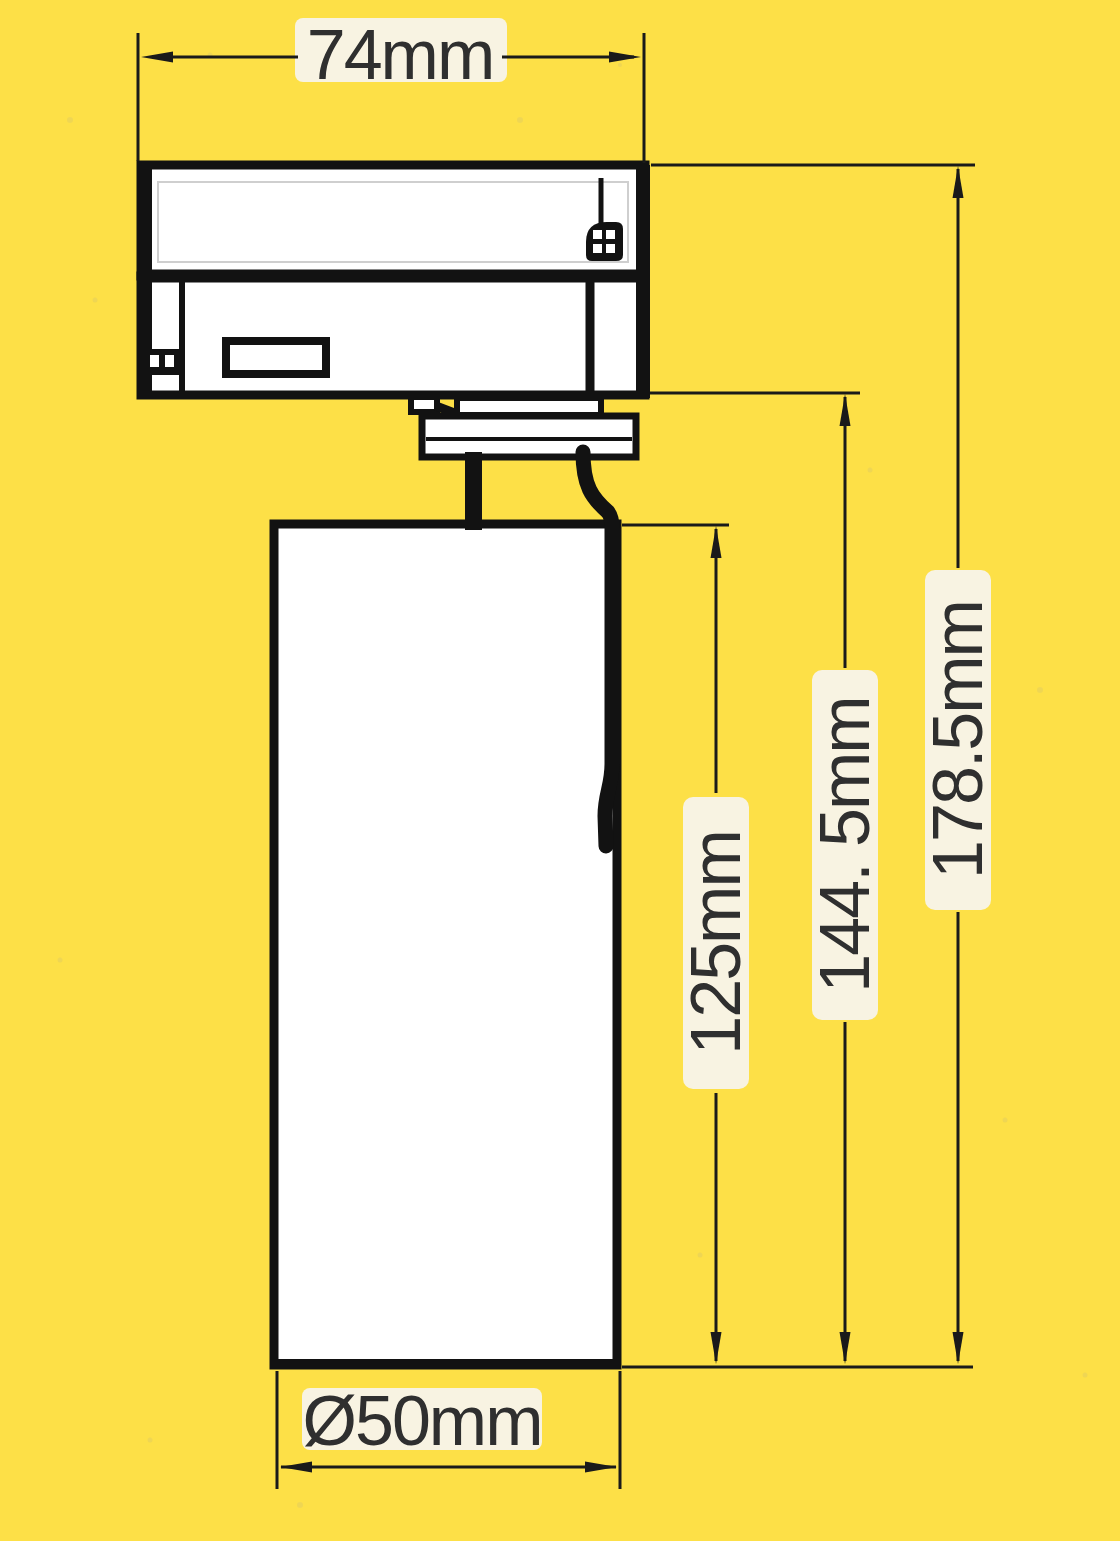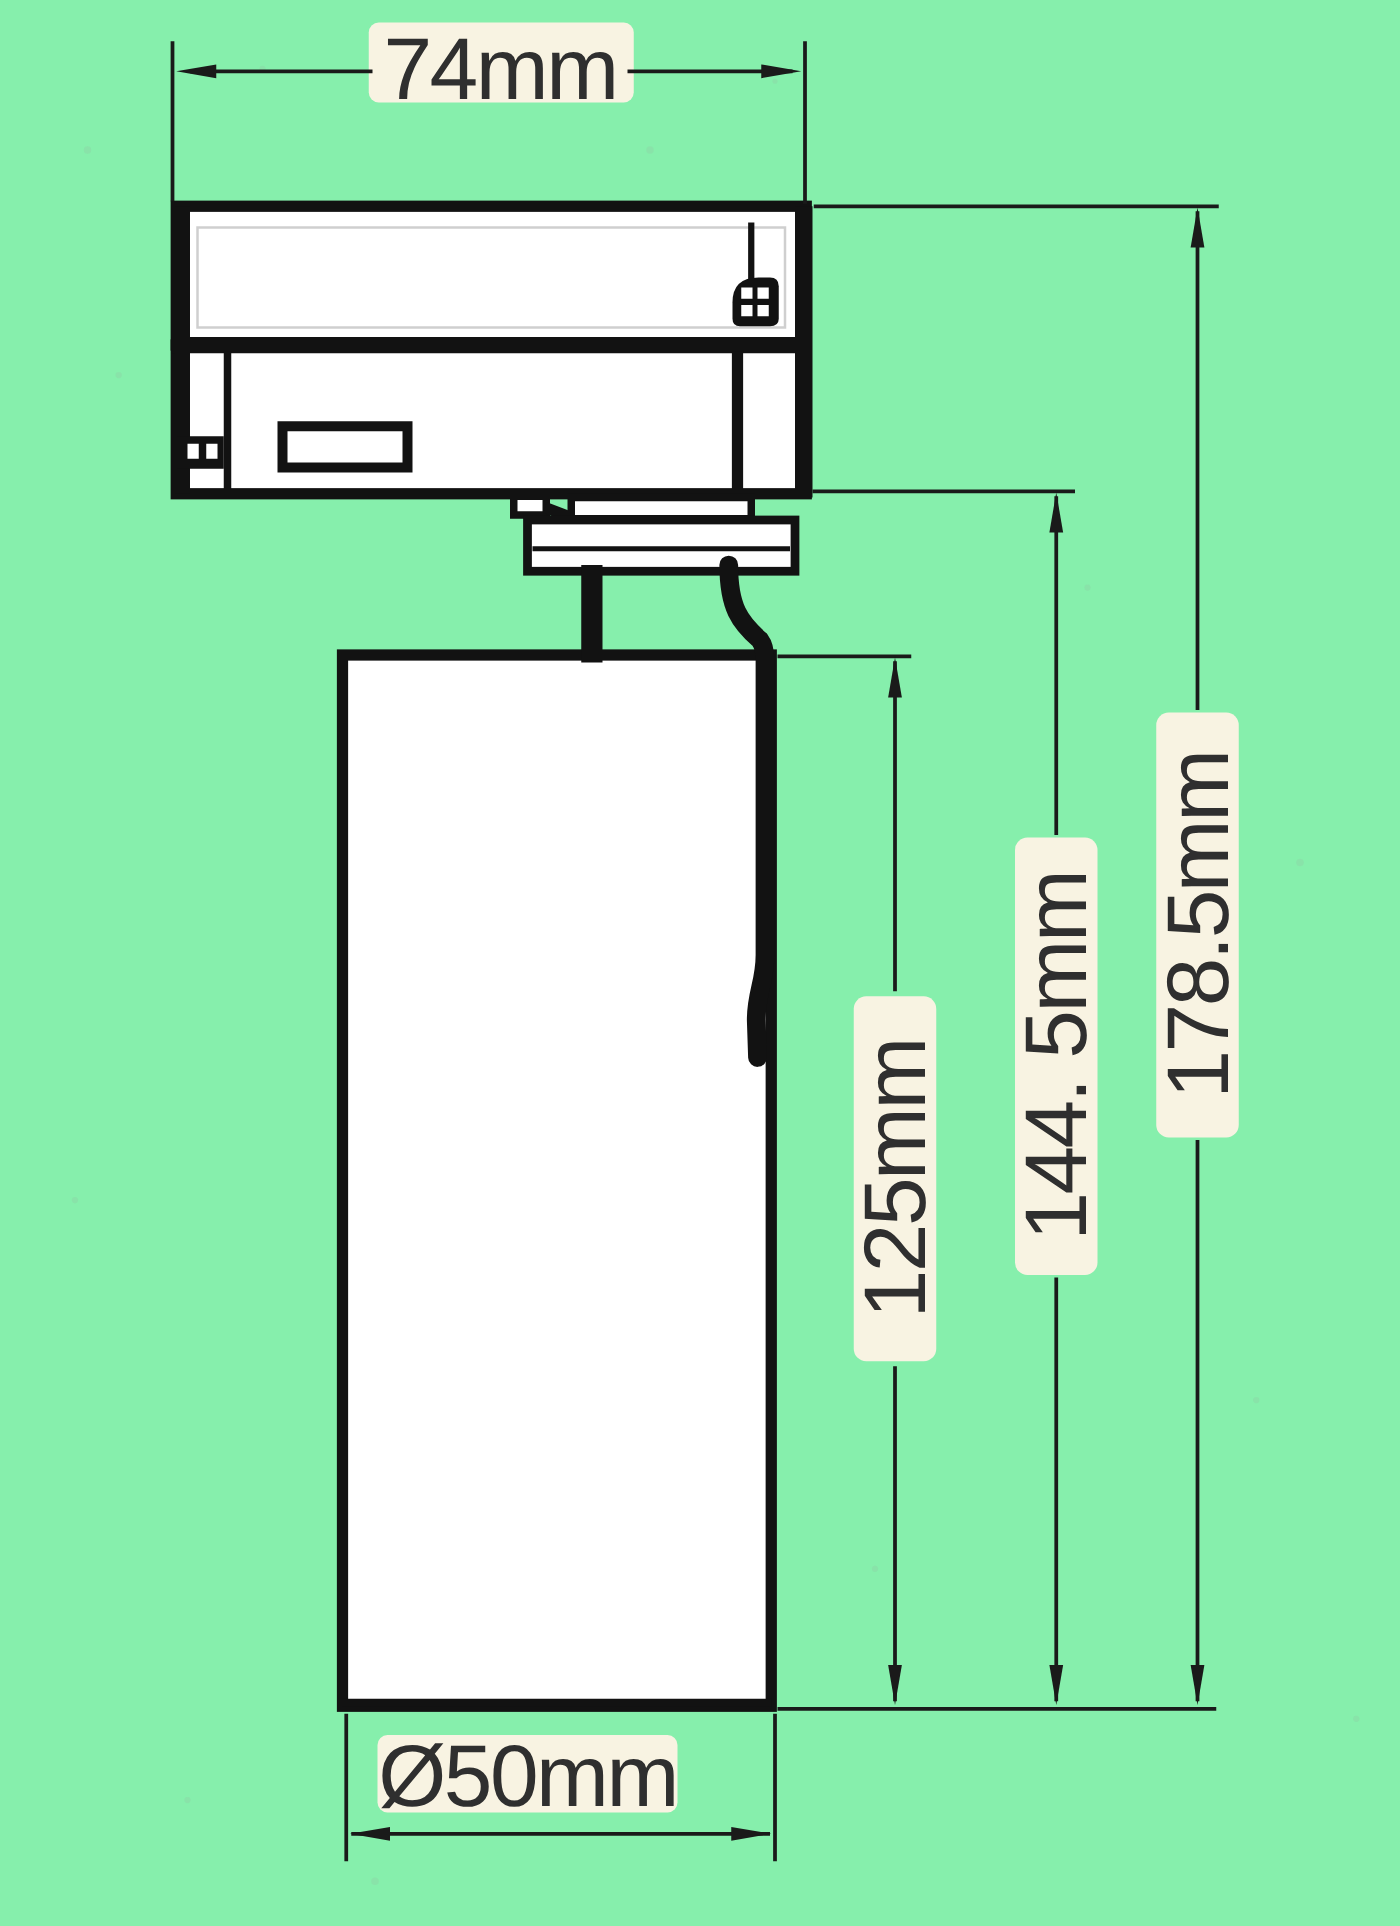--- a/index.html
+++ b/index.html
@@ -4,21 +4,21 @@
 <style>
   html, body {
     margin: 0;
     padding: 0;
     background: #ffffff;
   }
   .page {
     width: 1120px;
     height: 1541px;
     position: relative;
-    background: #86efac;
+    background: #fde047;
     overflow: hidden;
     font-family: "Liberation Sans", "DejaVu Sans", sans-serif;
   }
   svg.drawing {
     display: block;
     width: 1120px;
     height: 1541px;
   }
   .outline {
     fill: #ffffff;

